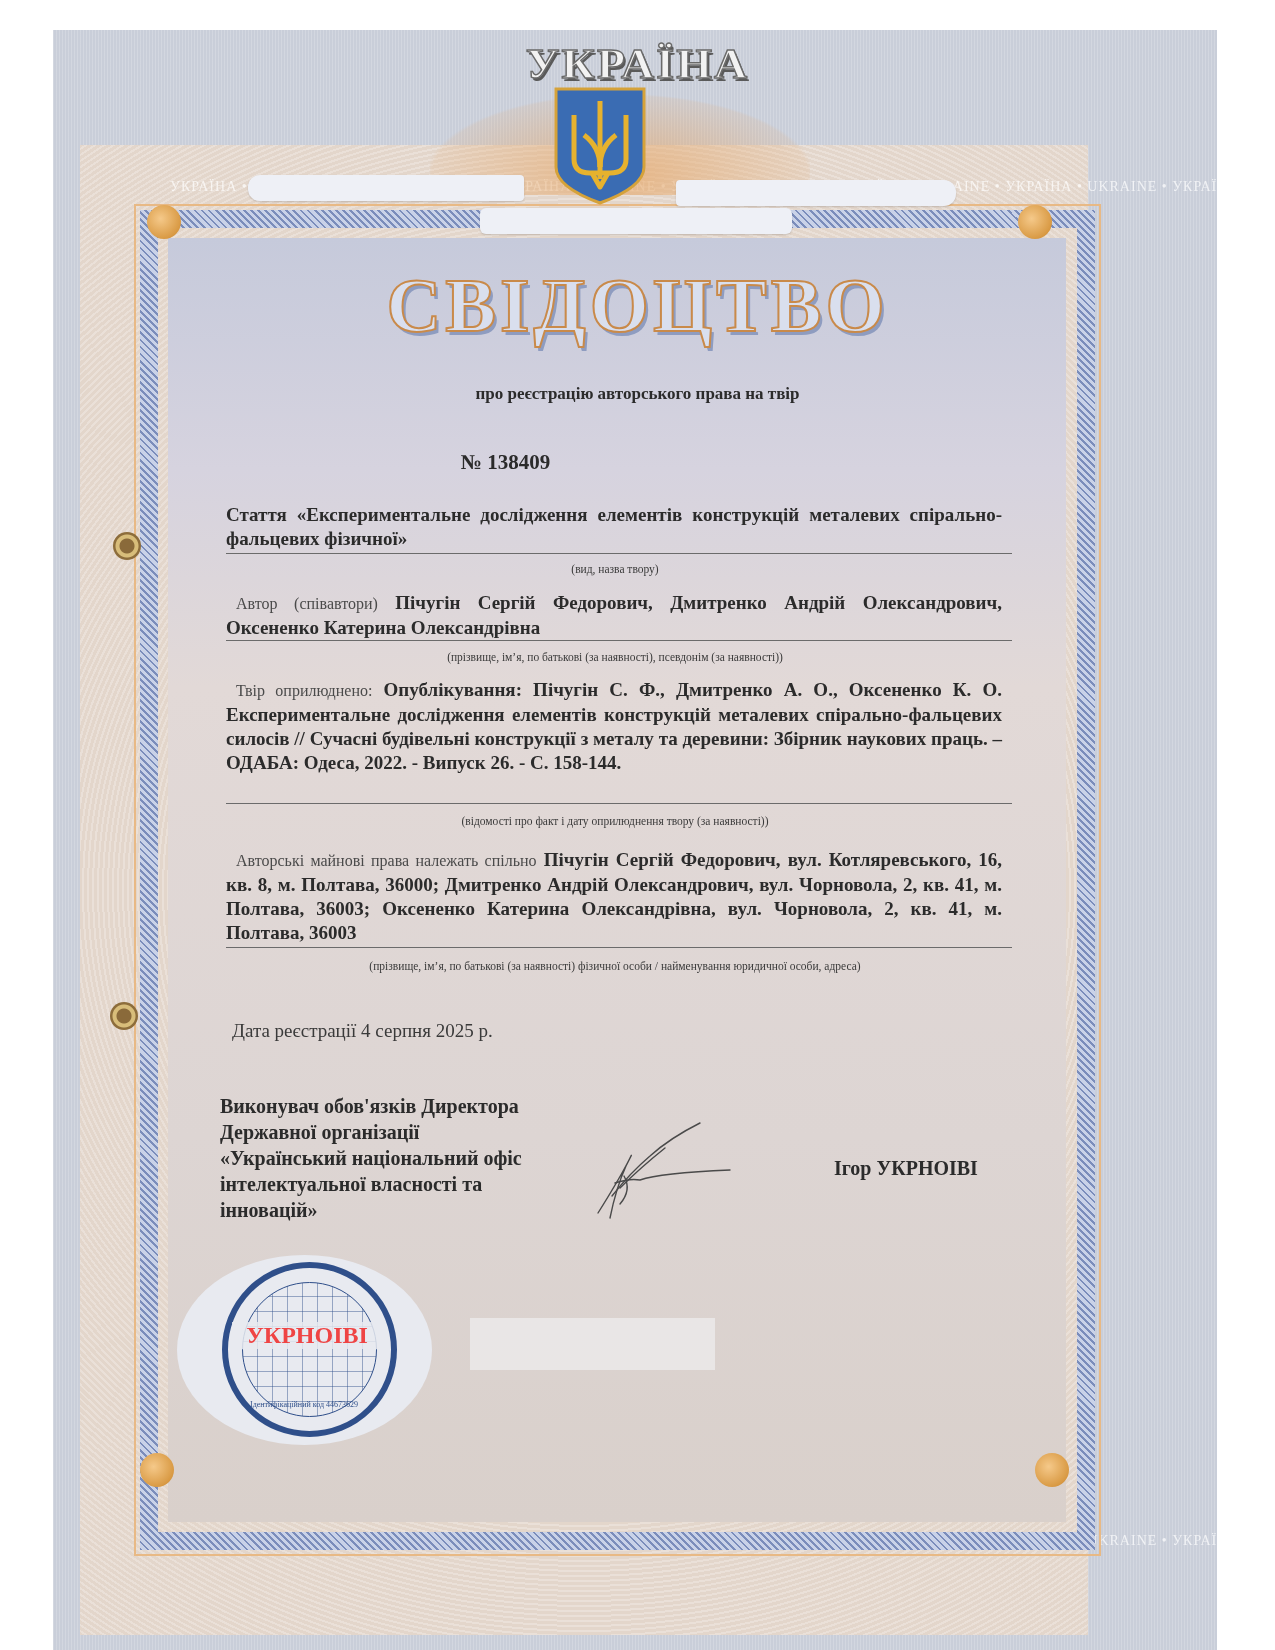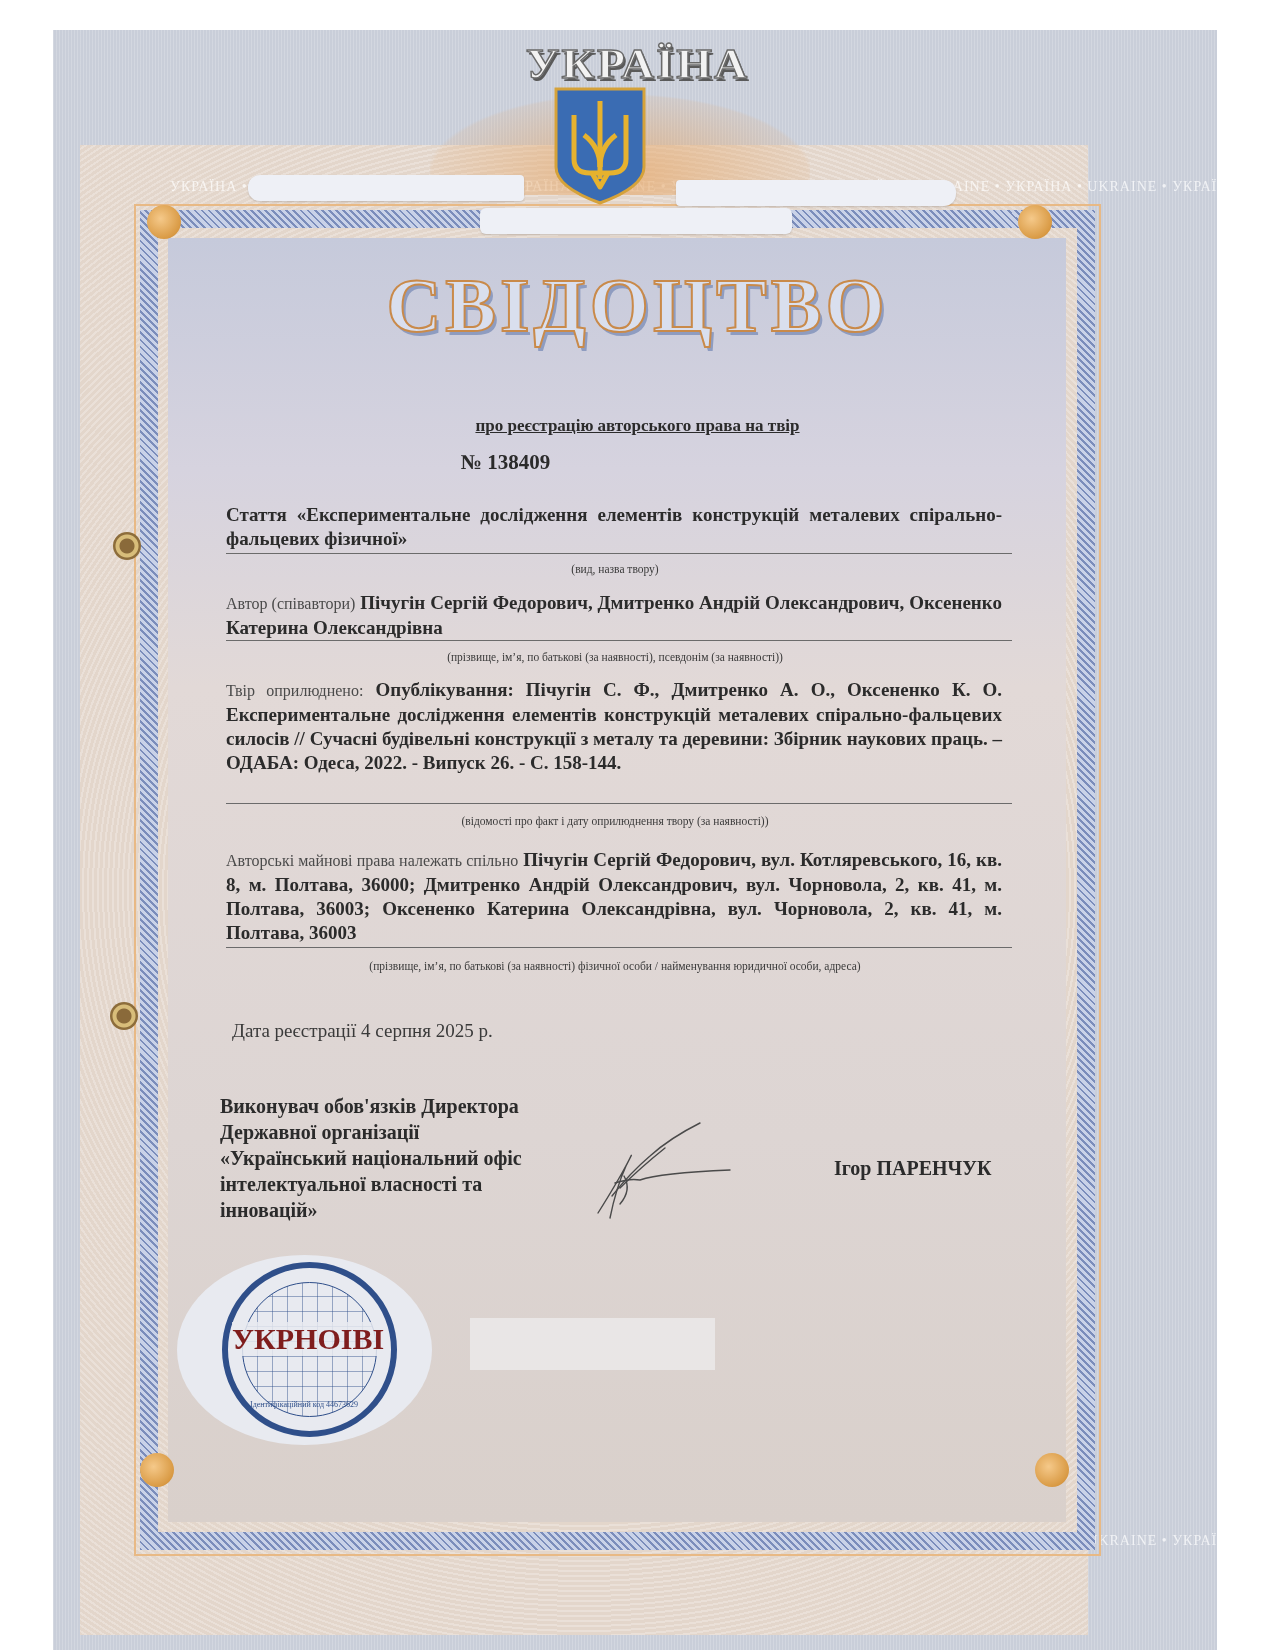--- a/index.html
+++ b/index.html
@@ -61,32 +61,32 @@
   }
   .coat {
     position: absolute; left: 554px; top: 87px; width: 92px; height: 118px;
   }
   .cert-title {
     position: absolute; left: 0; width: 1275px; top: 262px; text-align: center;
     font-size: 76px; font-weight: bold; letter-spacing: 4px; color: #d9dfee;
     -webkit-text-stroke: 2px #c98a4a; text-shadow: 3px 4px 0 #8e9cc0;
   }
   .subtitle {
-    position: absolute; left: 0; width: 1275px; top: 416px; text-align: center;
-    font-size: 17px; font-weight: bold; color: #2b2b2b; text-decoration: underline;
+    position: absolute; left: 0; width: 1275px; top: 384px; text-align: center;
+    font-size: 17px; font-weight: bold; color: #2b2b2b;
   }
   .number {
     position: absolute; left: 0; width: 1011px; top: 450px; text-align: center;
     font-size: 21px; font-weight: bold; color: #2b2b2b;
   }
   .field {
     position: absolute; left: 226px; width: 776px;
     font-size: 19px; line-height: 24px; text-align: justify; color: #2b2b2b;
   }
-  .field .lbl { font-weight: normal; font-size: 16px; color: #4a4a4a; }
+  .field .lbl { font-weight: normal; font-size: 16px; color: #4a4a4a; margin-left: 10px; }
   .field .val { font-weight: bold; }
   .rule { position: absolute; left: 226px; width: 786px; height: 1px; background: #6b6b6b; }
   .caption {
     position: absolute; left: 0; width: 1230px; text-align: center;
     font-size: 11.5px; color: #3a3a3a;
   }
   .reg-date { position: absolute; left: 222px; top: 1020px; font-size: 19px; color: #3a3a3a; margin-left: 10px; }
   .signer {
     position: absolute; left: 220px; top: 1093px; width: 330px;
     font-size: 20px; line-height: 26px; font-weight: bold; color: #2b2b2b; font-family: Liberation Serif, serif;
@@ -101,22 +101,22 @@
     position: absolute; left: 222px; top: 1262px; width: 175px; height: 175px; border-radius: 50%;
     border: 6px solid #2f4f8a; box-sizing: border-box;
   }
   .seal-inner {
     position: absolute; left: 242px; top: 1282px; width: 135px; height: 135px; border-radius: 50%;
     border: 1.5px solid #2f4f8a; box-sizing: border-box;
     background: repeating-linear-gradient(0deg, transparent 0 14px, rgba(47,79,138,0.45) 14px 15px),
                 repeating-linear-gradient(90deg, transparent 0 14px, rgba(47,79,138,0.45) 14px 15px);
   }
   .seal-label {
-    position: absolute; left: 232px; top: 1322px; width: 150px; text-align: left;
-    font-size: 30px; font-weight: bold; color: #7f1d1d; letter-spacing: 0px;
+    position: absolute; left: 232px; top: 1322px; width: 150px; text-align: center;
+    font-size: 24px; font-weight: bold; color: #ef4444; letter-spacing: 0px;
     background: rgba(232,234,240,0.85);
   }
   .seal-code {
     position: absolute; left: 250px; top: 1400px; width: 120px; text-align: left;
     font-size: 8px; color: #2f4f8a;
   }
   .blank-box {
     position: absolute; left: 470px; top: 1318px; width: 245px; height: 52px; background: rgba(240,238,240,0.7);
   }
 </style>
@@ -196,20 +196,20 @@
 <svg class="signature" viewBox="0 0 160 110">
   <g fill="none" stroke="#4a4a4a" stroke-width="1.4" stroke-linecap="round">
     <path d="M8 95 Q30 60 40 40 Q44 32 36 48 Q26 70 20 100"></path>
     <path d="M22 78 Q40 55 60 38 Q80 20 110 5"></path>
     <path d="M30 70 Q50 50 75 30"></path>
     <path d="M25 65 Q40 60 50 62 Q70 55 140 52"></path>
     <path d="M34 58 Q42 72 30 86"></path>
   </g>
 </svg>
 
-<div class="signer-name">Ігор ПАРЕНЧУК</div>
+<div class="signer-name">Ігор УКРНОІВІ</div>
 
 <div class="blank-box"></div>
 <div class="seal"></div>
 <div class="seal-ring"></div>
 <div class="seal-inner"></div>
 <div class="seal-label">УКРНОІВІ</div>
 <div class="seal-code">Ідентифікаційний код 44673629</div>
 
 </body></html>

